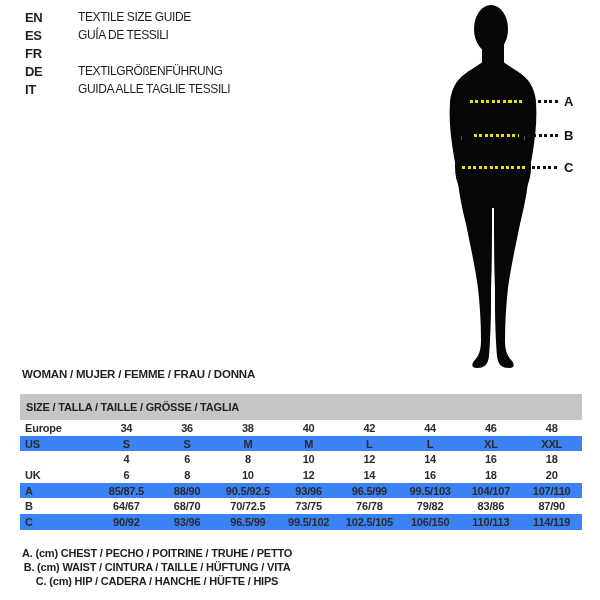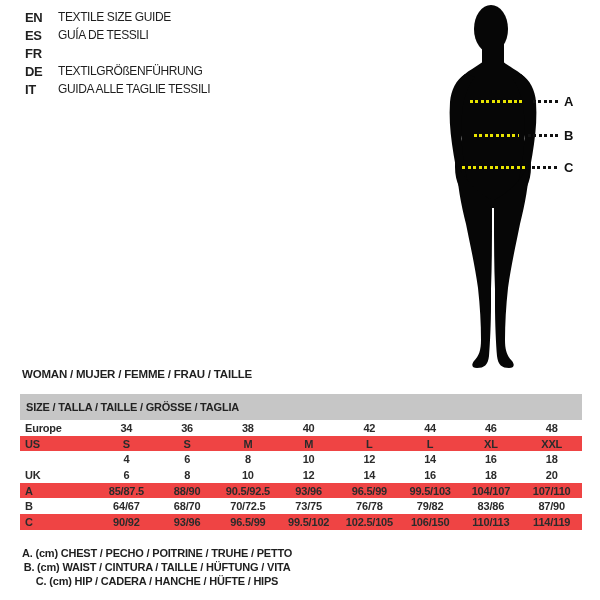--- a/index.html
+++ b/index.html
@@ -2,21 +2,21 @@
 <html><head>
 <meta charset="utf-8">
 <style>
   html,body{margin:0;padding:0;}
   body{
     width:600px;height:600px;position:relative;background:#ffffff;
     font-family:"Liberation Sans",sans-serif;color:#1f1f1f;overflow:hidden;
   }
   
   .lang-block{position:absolute;left:25px;top:8px;}
-  .lang-row{display:flex;height:18px;align-items:center;}
+  .lang-row{display:flex;height:18px;align-items:center;gap:20px;}
   .lang-code{width:33px;font-size:13px;font-weight:700;letter-spacing:-0.3px;}
   .lang-label{font-size:12px;font-weight:400;letter-spacing:-0.4px;white-space:nowrap;}
   
   .figure-wrap{position:absolute;left:435px;top:4px;width:120px;height:366px;}
   .figure-wrap svg{display:block;width:120px;height:366px;}
   .mline{position:absolute;height:3px;}
   .mline.yellow{background:repeating-linear-gradient(to right,#e8e400 0,#e8e400 3px,transparent 3px,transparent 5.5px);}
   .mline.black{background:repeating-linear-gradient(to right,#111 0,#111 3px,transparent 3px,transparent 5.5px);}
   .mlabel{position:absolute;font-size:13px;font-weight:700;color:#111;}
   
@@ -28,21 +28,21 @@
   }
   table.size-table th,table.size-table td{
     padding:0;font-size:11px;font-weight:700;letter-spacing:-0.2px;color:#2b2b2b;
     height:15.7px;vertical-align:middle;
   }
   table.size-table th.band{
     background:#c6c6c6;text-align:left;padding-left:6px;height:26px;color:#222;
   }
   table.size-table th.rowlab{text-align:left;padding-left:5px;}
   table.size-table td{text-align:center;}
-  tr.stripe{background:#ef4444;}
+  tr.stripe{background:#3b82f6;}
   
   .legend{position:absolute;left:22px;top:546px;}
   .legend-line{font-size:11px;font-weight:700;letter-spacing:-0.2px;line-height:14px;white-space:nowrap;text-align:center;}
 </style>
 </head>
 <body>
 
 <div class="lang-block">
   <div class="lang-row">
     <span class="lang-code">EN</span>
@@ -84,21 +84,21 @@
 <div class="mlabel" style="left:564px;top:94px;">A</div>
 
 <div class="mline yellow" style="left:474px;top:134px;width:45px;"></div>
 <div class="mline black" style="left:528px;top:134px;width:30px;"></div>
 <div class="mlabel" style="left:564px;top:128px;">B</div>
 
 <div class="mline yellow" style="left:462px;top:166px;width:64px;"></div>
 <div class="mline black" style="left:532px;top:166px;width:26px;"></div>
 <div class="mlabel" style="left:564px;top:160px;">C</div>
 
-<div class="woman-heading">WOMAN / MUJER / FEMME / FRAU / TAILLE</div>
+<div class="woman-heading">WOMAN / MUJER / FEMME / FRAU / DONNA</div>
 
 <table class="size-table">
   <colgroup>
       <col style="width:76px">
       <col span="8" style="width:60.75px">
     </colgroup>
   <thead>
     <tr>
       <th class="band" colspan="9">SIZE / TALLA / TAILLE / GRÖSSE / TAGLIA</th>
     </tr>

